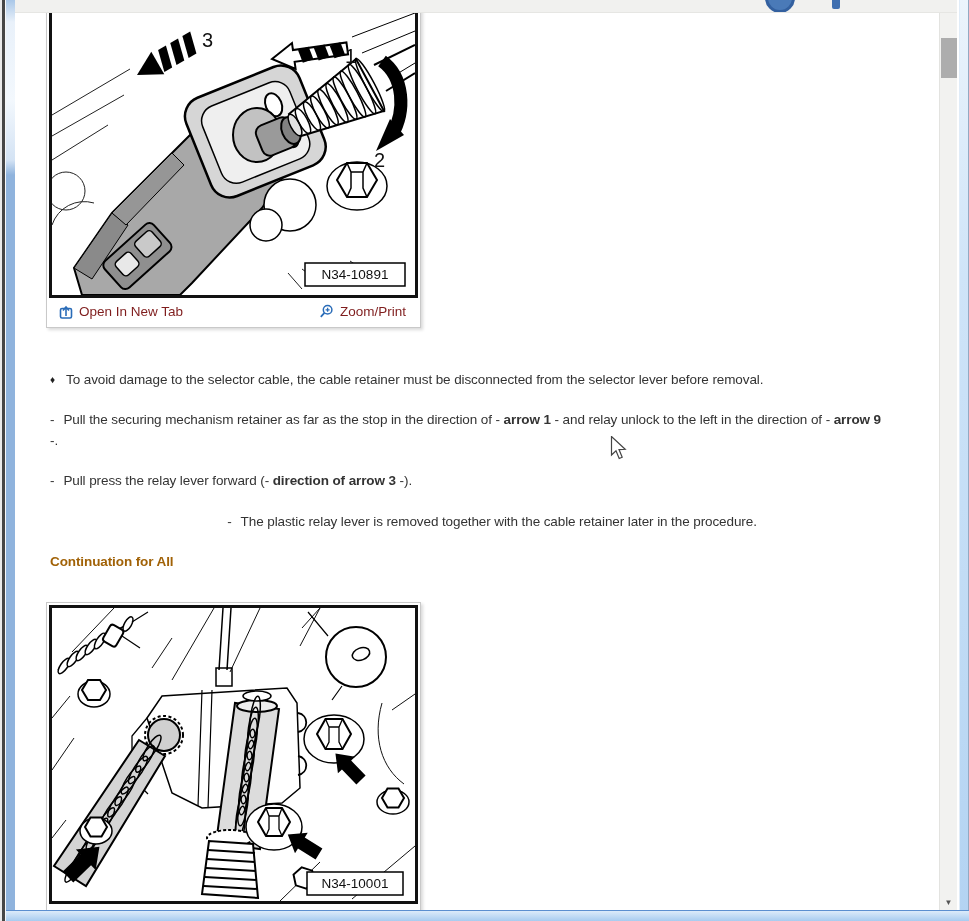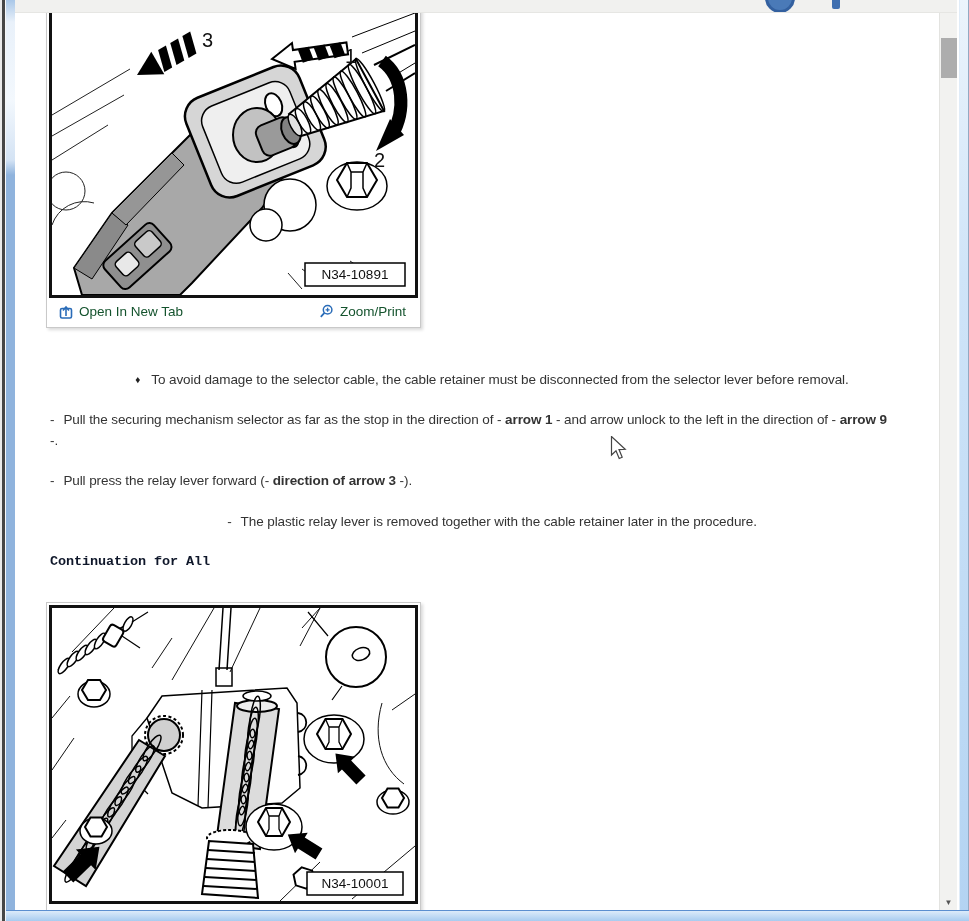--- a/index.html
+++ b/index.html
@@ -36,31 +36,31 @@
   .bottom-edge { position:absolute; left:6px; right:0; bottom:0; height:11px; z-index:50;
     background:linear-gradient(180deg,#dcebfa,#a8ccf0); border-top:1px solid #5b8fd0; }
 
   
   .figure-card { position:absolute; left:46px; width:375px; background:#fff;
     border:1px solid #c9c9c9; padding:2px; box-shadow:2px 2px 3px rgba(0,0,0,0.15); z-index:5; }
   .figure-frame { border:3px solid #111; width:369px; height:auto; background:#fff; }
   .figure-frame svg { display:block; }
   .figure-links { display:flex; justify-content:space-between; align-items:center;
     height:27px; padding:0 12px 0 10px; font-size:13.5px; }
-  .link { display:flex; align-items:center; gap:6px; color:#14532d; cursor:pointer; white-space:nowrap; }
+  .link { display:flex; align-items:center; gap:6px; color:#7f1d1d; cursor:pointer; white-space:nowrap; }
   .link svg { flex:0 0 auto; }
 
   
   .para { position:absolute; left:50px; width:884px; font-size:13.5px; color:#333;
     letter-spacing:-0.1px; line-height:21px; z-index:4; }
   .marker { display:inline-block; margin-right:9px; }
   .bullet { display:inline-block; margin-right:11px; font-size:10px; position:relative; top:-1px; color:#222; }
   .b { font-weight:700; }
   .step-tail { display:block; }
-  .heading { font-weight:700; color:#0f172a;font-family:Liberation Mono, monospace; }
+  .heading { font-weight:700; color:#a16207; }
 
   svg text { font-family:"Liberation Sans", sans-serif; fill:#111; }
   .callout { font-size:20px; }
   .figlabel { font-size:13.5px; }
 
   .cursor { position:absolute; left:610px; top:436px; z-index:60; }
 </style>
 </head>
 <body>
 
@@ -180,26 +180,26 @@
       <svg width="15" height="15" viewBox="0 0 15 15">
         <circle cx="8.6" cy="5.8" r="4.3" fill="none" stroke="#2a6cb8" stroke-width="1.5"></circle>
         <path d="M8.6,3.8 L8.6,7.8 M6.6,5.8 L10.6,5.8" stroke="#2a6cb8" stroke-width="1.3" fill="none"></path>
         <path d="M5.4,8.9 L1.8,12.8" stroke="#2a6cb8" stroke-width="1.8" fill="none"></path>
       </svg>
       <span>Zoom/Print</span>
     </span>
   </div>
 </div>
 
-<div class="para" style="top:369px;text-align:center;">
+<div class="para" style="top:369px;">
   <span class="bullet">♦</span><span>To avoid damage to the selector cable, the cable retainer must be disconnected from the selector lever before removal.</span>
 </div>
 
 <div class="para" style="top:409px;">
-  <span class="marker">-</span><span>Pull the securing mechanism selector as far as the stop in the direction of - </span><span class="b">arrow 1</span><span> - and arrow unlock to the left in the direction of - </span><span class="b">arrow 9</span><span class="step-tail"> -.</span>
+  <span class="marker">-</span><span>Pull the securing mechanism retainer as far as the stop in the direction of - </span><span class="b">arrow 1</span><span> - and relay unlock to the left in the direction of - </span><span class="b">arrow 9</span><span class="step-tail"> -.</span>
 </div>
 
 <div class="para" style="top:470px;">
   <span class="marker">-</span><span>Pull press the relay lever forward (- </span><span class="b">direction of arrow 3</span><span> -).</span>
 </div>
 
 <div class="para" style="top:511px;text-align:center;">
   <span class="marker">-</span><span>The plastic relay lever is removed together with the cable retainer later in the procedure.</span>
 </div>
 

